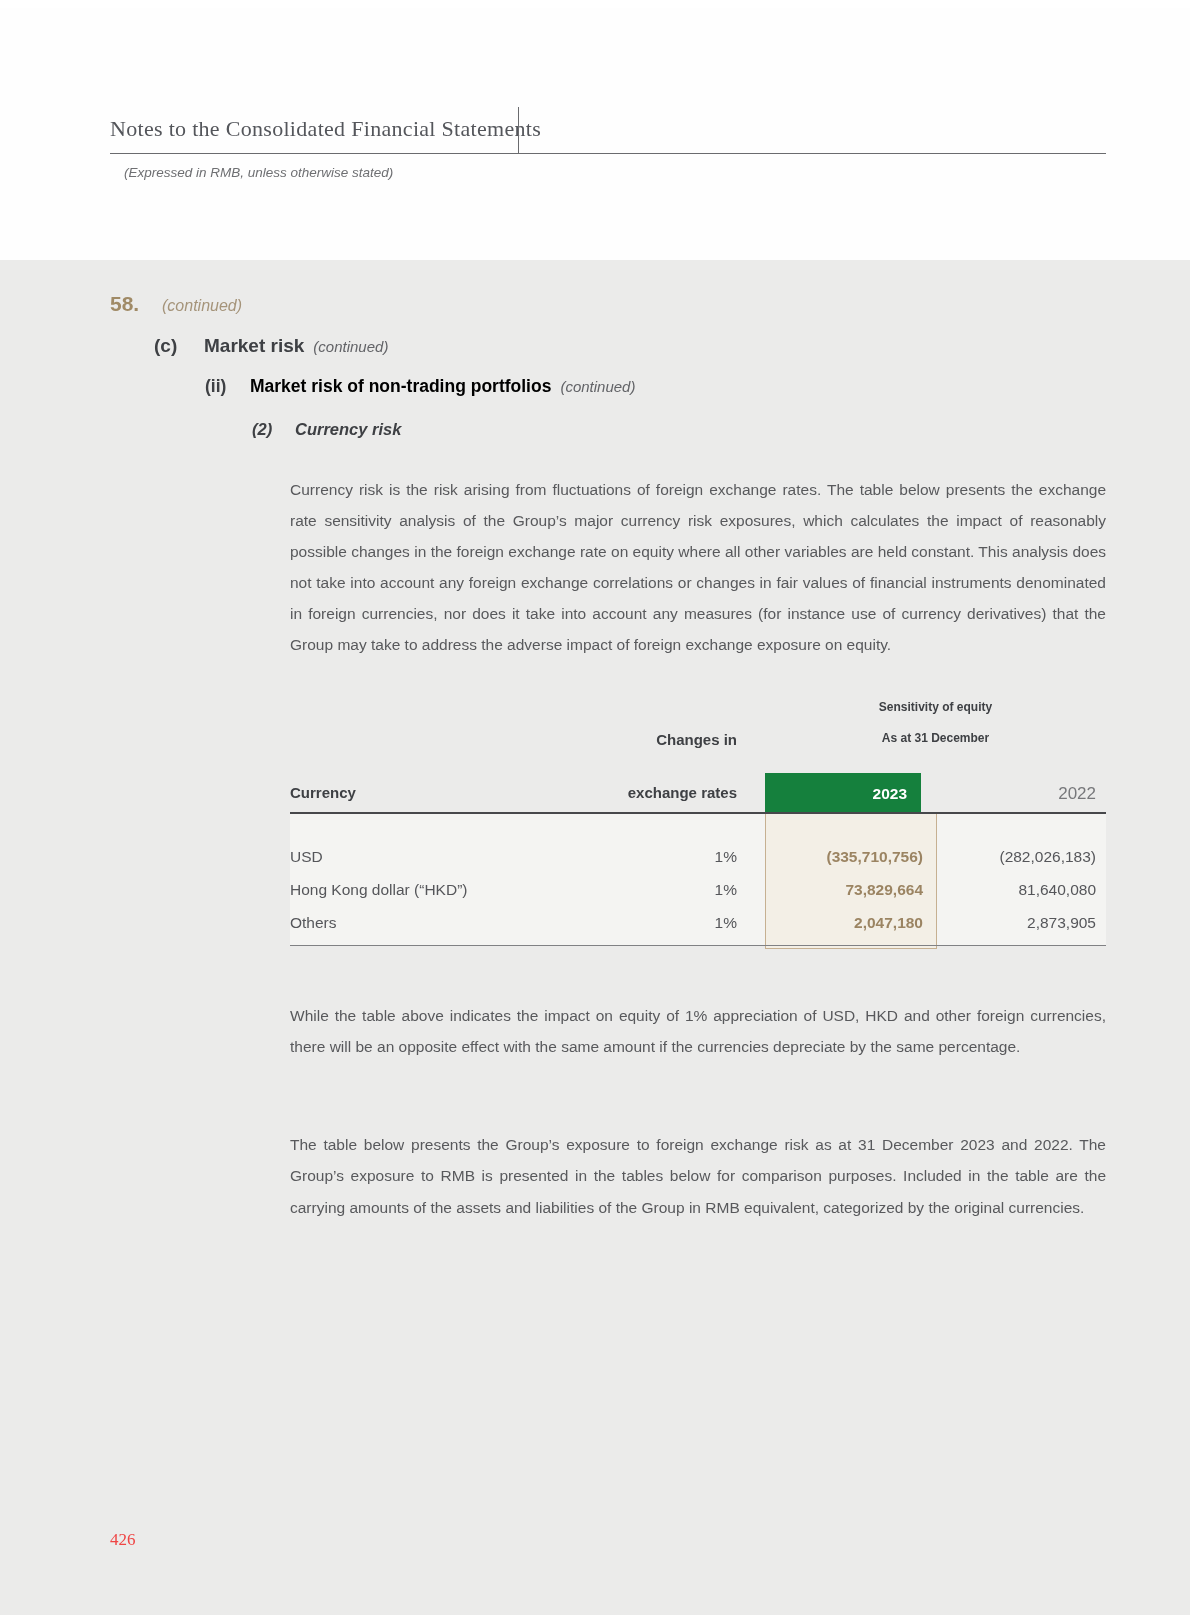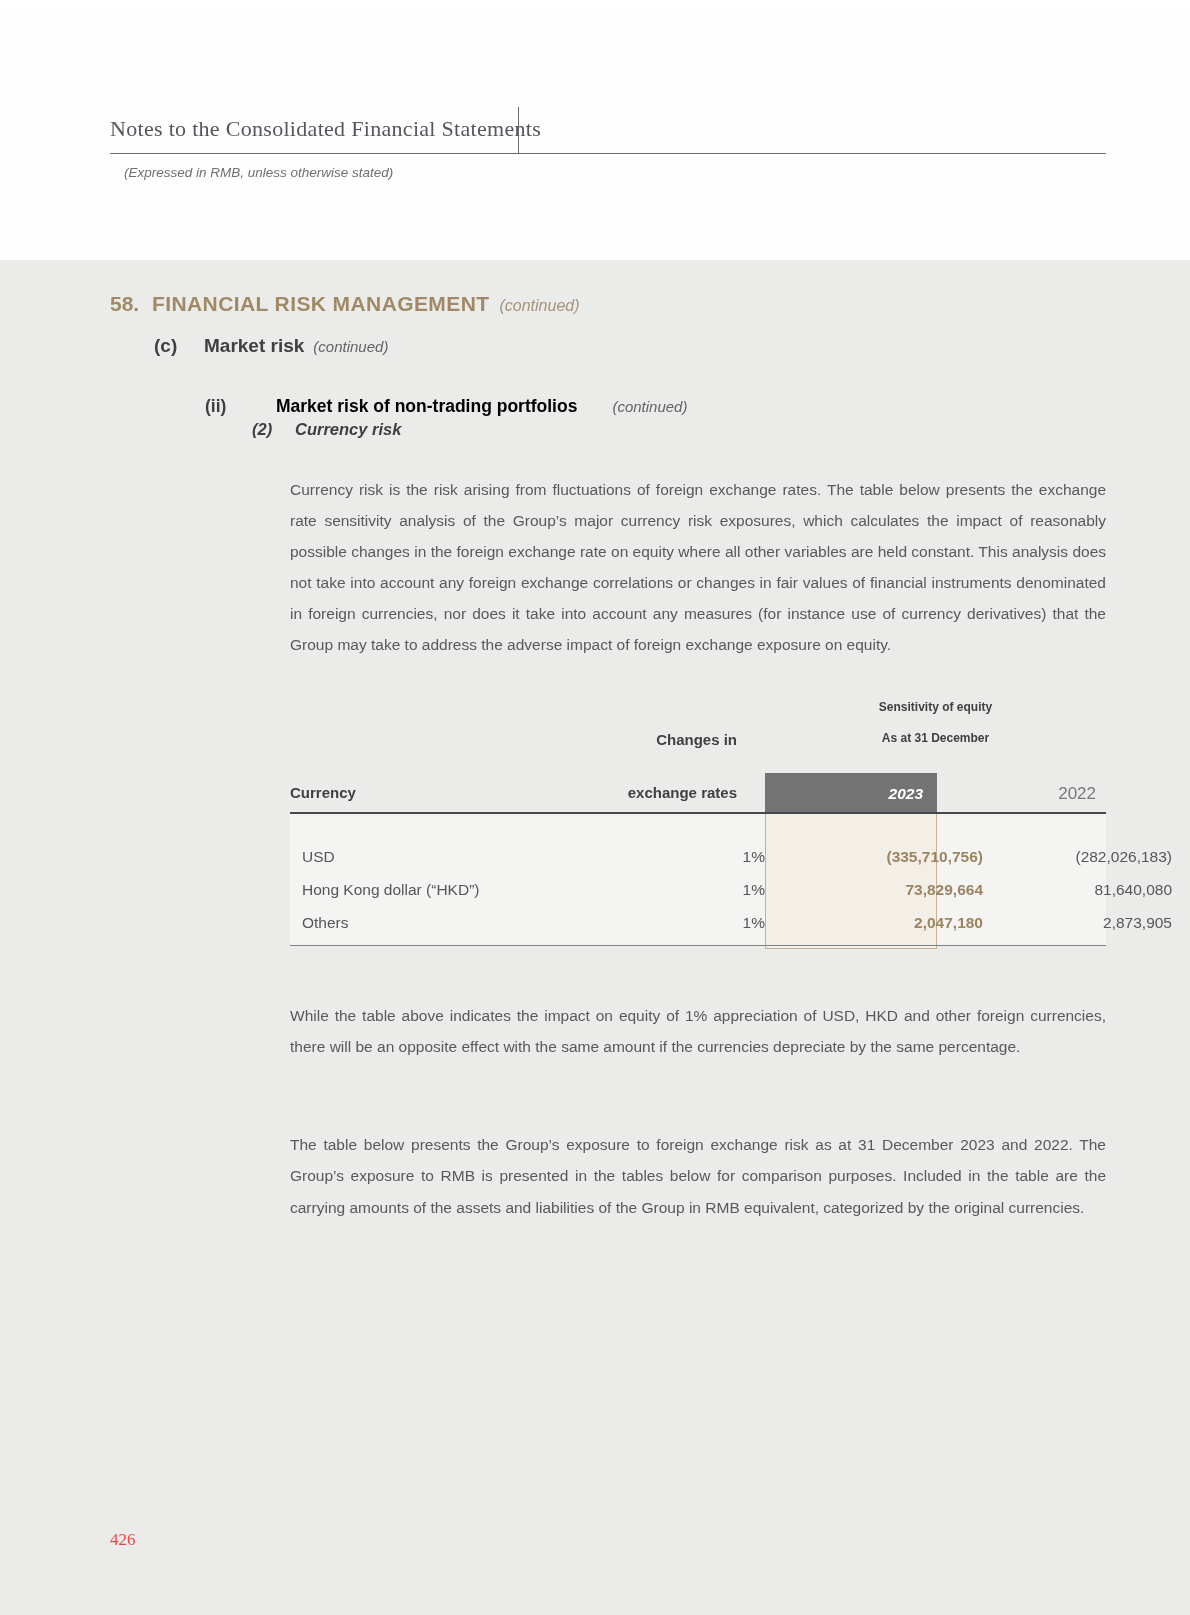--- a/index.html
+++ b/index.html
@@ -24,21 +24,21 @@
   .h58 { left:110px; top:284px; color:#a08a66; }
   .h58 .num { width:42px; font-size:21px; font-weight:700; }
   .h58 .txt { font-size:21px; font-weight:700; letter-spacing:0.4px; }
   .h58 .cont { margin-left:10px; font-size:16px; font-style:italic; font-weight:400; color:#a5947a; }
 
   .hc { left:154px; top:327px; }
   .hc .num { width:50px; font-size:19px; font-weight:700; color:#3e4044; }
   .hc .txt { font-size:19px; font-weight:700; color:#3e4044; }
   .hc .cont { margin-left:9px; font-size:15px; font-style:italic; color:#626367; }
 
-  .hii { left:205px; top:388px;gap:26px; }
+  .hii { left:205px; top:368px; }
   .hii .num { width:45px; font-size:17.5px; font-weight:700; color:#3e4044; }
   .hii .txt { font-size:17.5px; font-weight:700; color:#000000; }
   .hii .cont { margin-left:9px; font-size:15px; font-style:italic; color:#626367; }
 
   .h2i { left:252px; top:412px; }
   .h2i .num { width:43px; font-size:16.5px; font-weight:700; font-style:italic; color:#3e4044; }
   .h2i .txt { font-size:16.5px; font-weight:700; font-style:italic; color:#3e4044; }
 
   
   .para {
@@ -52,29 +52,29 @@
   
   .tablewrap { position:absolute; left:290px; top:692px; width:816px; height:252px; }
   .t-sens1, .t-sens2 { position:absolute; left:475px; width:341px; text-align:center; font-weight:700; font-size:12px; color:#3e4044; }
   .t-sens1 { top:0; }
   .t-sens2 { top:31px; }
   .t-chg1, .t-chg2 { position:absolute; left:250px; width:197px; text-align:right; font-weight:700; font-size:15px; color:#3e4044; }
   .t-chg1 { top:31px; }
   .t-chg2 { top:84px; }
   .t-currency { position:absolute; left:0; top:84px; font-weight:700; font-size:15px; color:#3e4044; }
   .t-2022h { position:absolute; left:647px; top:84px; width:159px; text-align:right; font-size:17px; color:#77787b; }
-  .t-2023cell { position:absolute; left:475px; top:73px; width:172px; height:41px; background:#737373;font-style:italic; }
+  .t-2023cell { position:absolute; left:475px; top:73px; width:156px; height:41px; background:#15803d; }
   .t-2023cell span { display:block; line-height:41px; text-align:right; padding-right:14px; color:#ffffff; font-weight:700; font-size:15.5px; }
   .t-underline { position:absolute; left:0; top:112px; width:816px; height:2px; background:#47484b; }
   .t-bodybg { position:absolute; left:0; top:114px; width:816px; height:131px; background:#f4f4f2; }
   .t-beige { position:absolute; left:475px; top:114px; width:172px; height:135px; background:#f3efe6;
              border:1px solid #c6b091; border-top:none; box-sizing:border-box; }
   .t-bottomline { position:absolute; left:0; top:245px; width:816px; height:1px; background:#808184; }
-  .trow { position:absolute; left:12px; width:816px; height:33px; display:grid;
-          grid-template-columns:330px 117px 28px 172px 169px; align-items:center;gap:16px; }
+  .trow { position:absolute; left:0; width:816px; height:33px; display:grid;
+          grid-template-columns:330px 117px 28px 172px 169px; align-items:center; }
   .r1 { top:140px; } .r2 { top:173px; } .r3 { top:206px; }
   .c-cur { font-size:15.5px; color:#55565a; }
   .c-chg { text-align:right; font-size:15.5px; color:#55565a; }
   .c-23  { text-align:right; padding-right:14px; font-size:15.5px; font-weight:700; color:#9b8462; }
   .c-22  { text-align:right; padding-right:10px; font-size:15.5px; color:#55565a; }
 
   .pageno { position:absolute; left:110px; top:1522px; font-family:"Liberation Serif","DejaVu Serif",serif;
             font-size:17px; color:#ef4444; }
 </style>
 </head>
@@ -84,21 +84,20 @@
 
   <div class="panel"></div>
 
   <div class="doc-title">Notes to the Consolidated Financial Statements</div>
   <div class="title-vline"></div>
   <div class="title-rule"></div>
   <div class="doc-subtitle">(Expressed in RMB, unless otherwise stated)</div>
 
   <div class="hrow h58">
     <span class="num">58.</span>
-    <span class="txt">FINANCIAL RISK MANAGEMENT</span>
     <span class="cont">(continued)</span>
   </div>
 
   <div class="hrow hc">
     <span class="num">(c)</span>
     <span class="txt">Market risk</span>
     <span class="cont">(continued)</span>
   </div>
 
   <div class="hrow hii">

